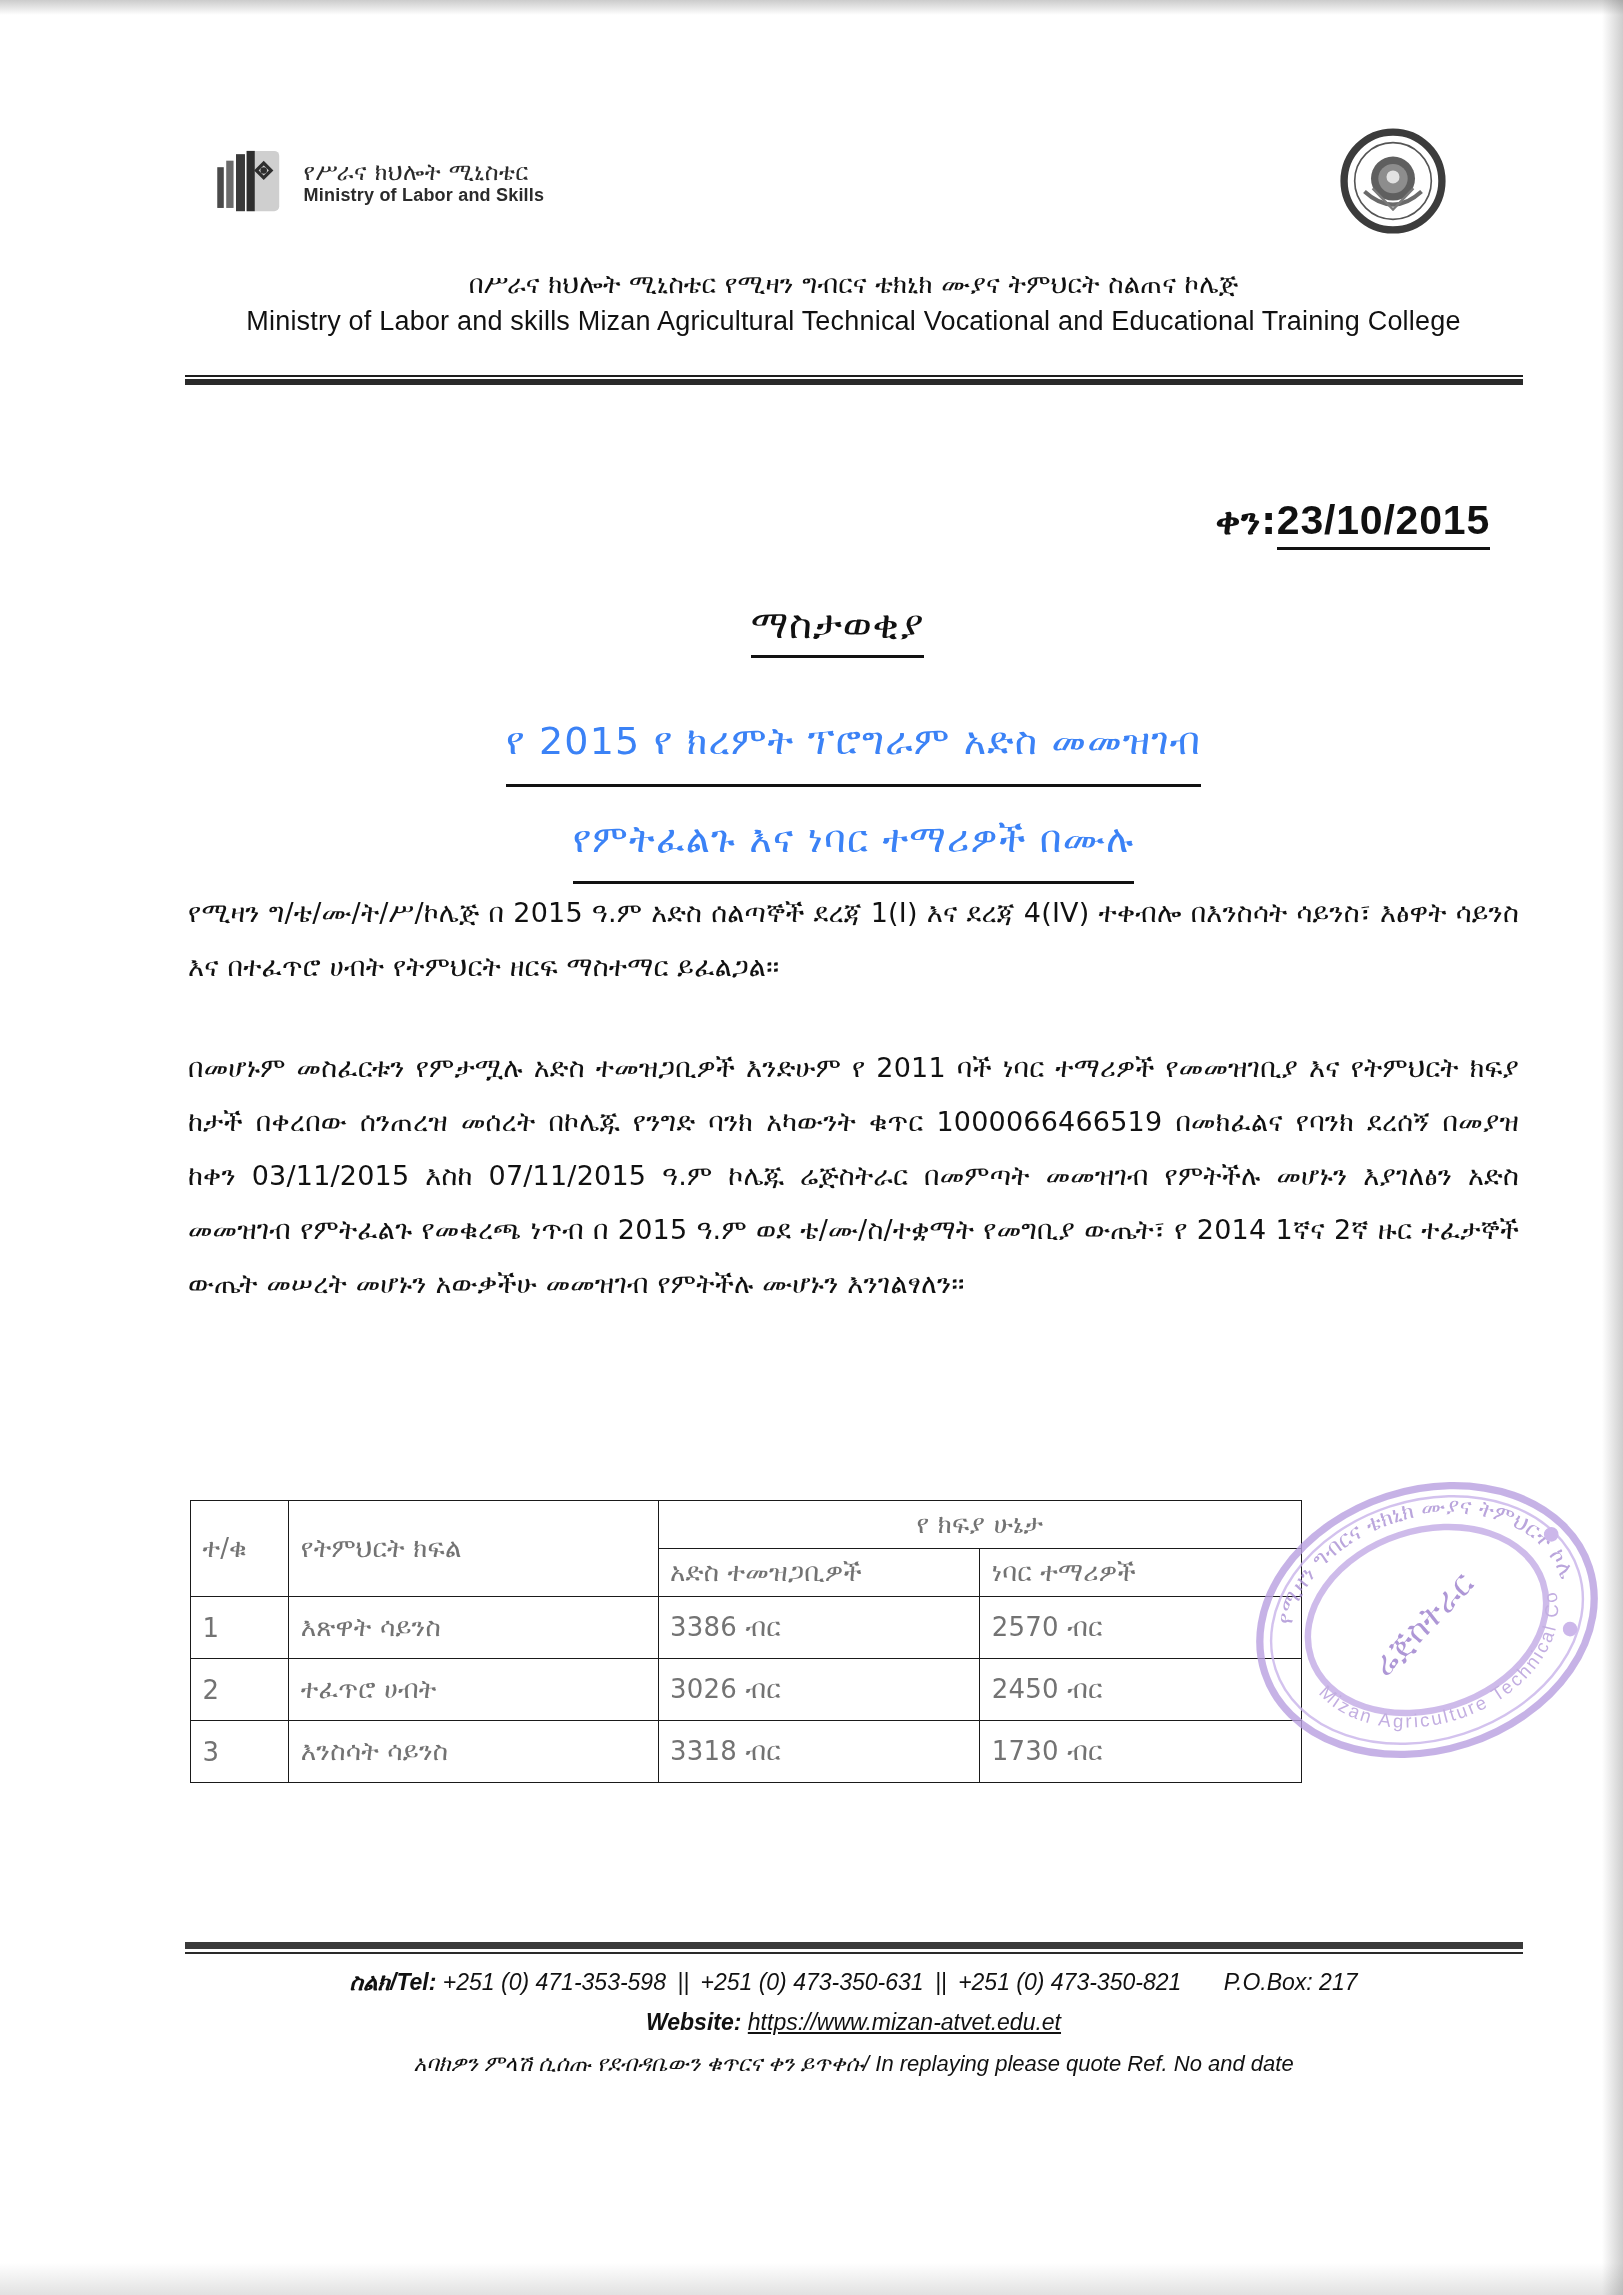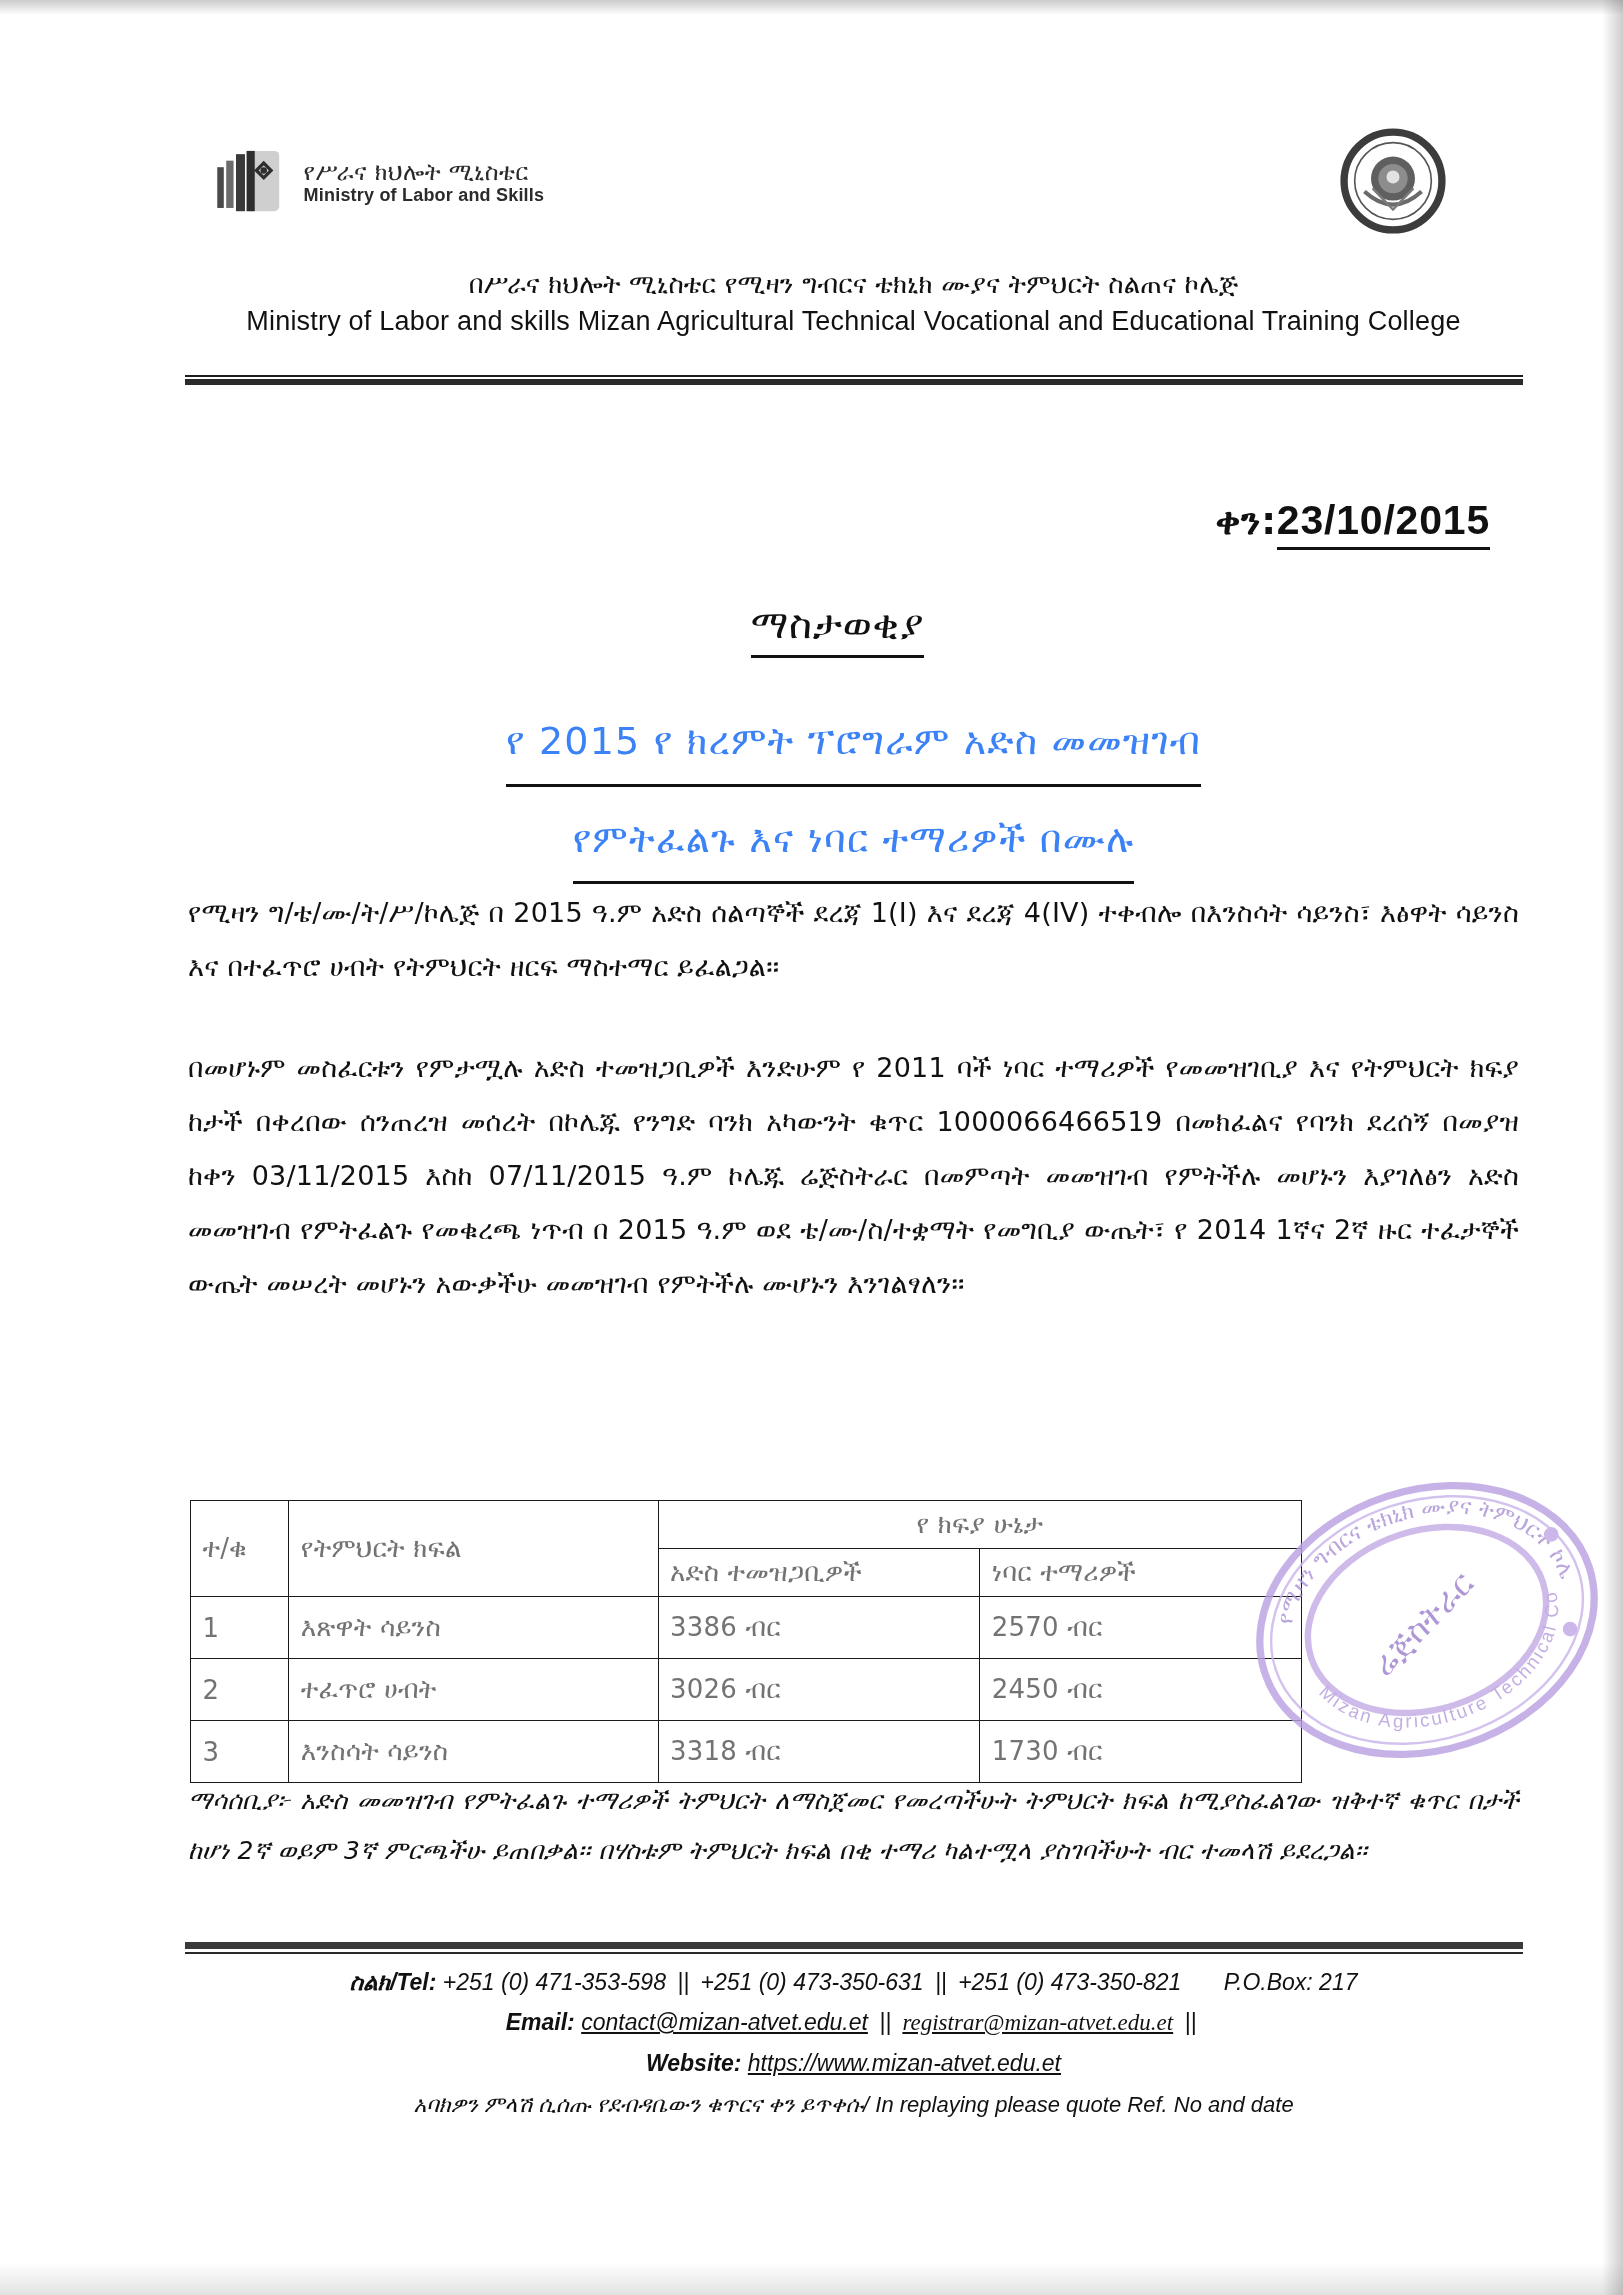--- a/index.html
+++ b/index.html
@@ -405,45 +405,37 @@
           <text font-size="23" fill="#b49ada" font-family="'Liberation Sans', sans-serif" letter-spacing="3">
             <textPath href="#arcBot" startOffset="8%">Mizan Agriculture Technical College Registrar</textPath>
           </text>
           <text x="240" y="250" font-size="40" fill="#9b7ecd" text-anchor="middle" font-family="'DejaVu Sans', sans-serif" transform="rotate(-28 240 250)">ሬጅስትራር</text>
           <circle cx="418" cy="182" r="9" fill="#c0a6e6"></circle>
           <circle cx="404" cy="300" r="9" fill="#c0a6e6"></circle>
         </g>
       </svg>
     </div>
 
-    <div class="closing">ማሳሰቢያ፦ አድስ መመዝገብ የምትፈልጉ ተማሪዎች ትምህርት ለማስጀመር የመረጣችሁት ትምህርት ክፍል ከሚያስፈልገው ዝቅተኛ ቁጥር በታች ከሆነ 2ኛ ወይም 3ኛ ምርጫችሁ ይጠበቃል፡፡ በሃስቱም ትምህርት ክፍል በቂ ተማሪ ካልተሟላ ያስገባችሁት ብር ተመላሽ ይደረጋል፡፡</div>
 
     <div class="footer-rule">
       <div class="thick"></div>
       <div class="thin"></div>
     </div>
 
     <div class="footer">
       <div class="f-line">
         <span class="lbl">ስልክ/Tel:</span>
         <span>+251 (0) 471-353-598</span>
         <span class="sep">||</span>
         <span>+251 (0) 473-350-631</span>
         <span class="sep">||</span>
         <span>+251 (0) 473-350-821</span>
         <span class="pobox">P.O.Box: 217</span>
       </div>
 
-      <div class="f-line f-mail">
-        <span class="lbl">Email:</span>
-        <span class="ul">contact@mizan-atvet.edu.et</span>
-        <span class="sep">||</span>
-        <span class="ul mail2">registrar@mizan-atvet.edu.et</span>
-        <span class="sep">||</span>
-      </div>
 
       <div class="f-line">
         <span class="lbl">Website:</span>
         <span class="ul">https://www.mizan-atvet.edu.et</span>
       </div>
 
       <div class="f-note">አባክዎን ምላሽ ሲሰጡ የደብዳቤውን ቁጥርና ቀን ይጥቀሱ/ In replaying please quote Ref. No and date</div>
     </div>
 
   </div>

